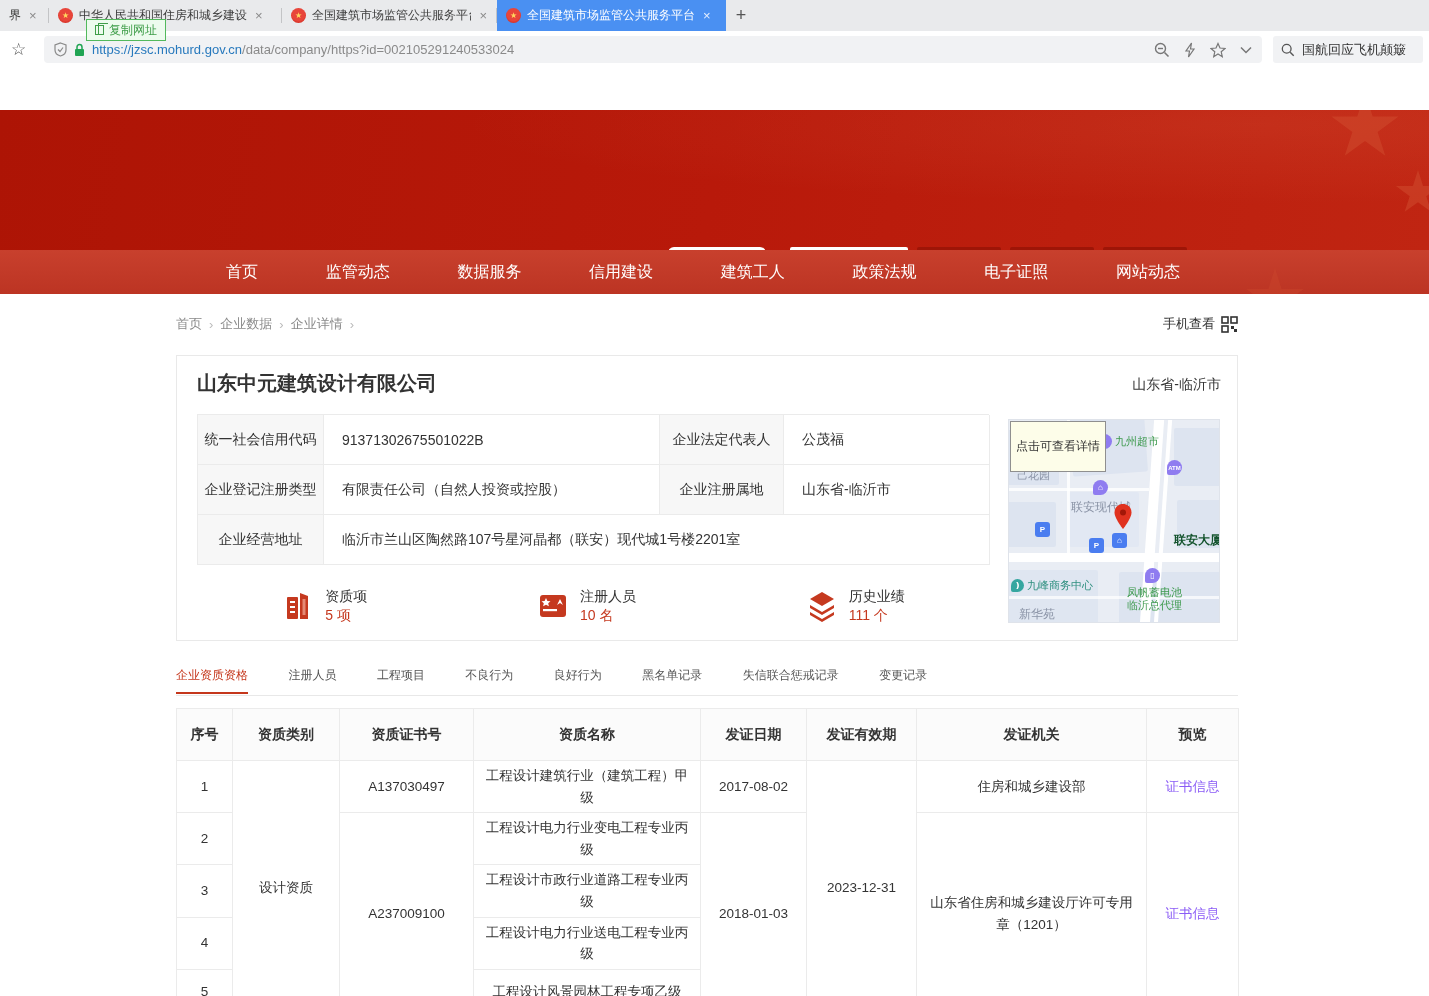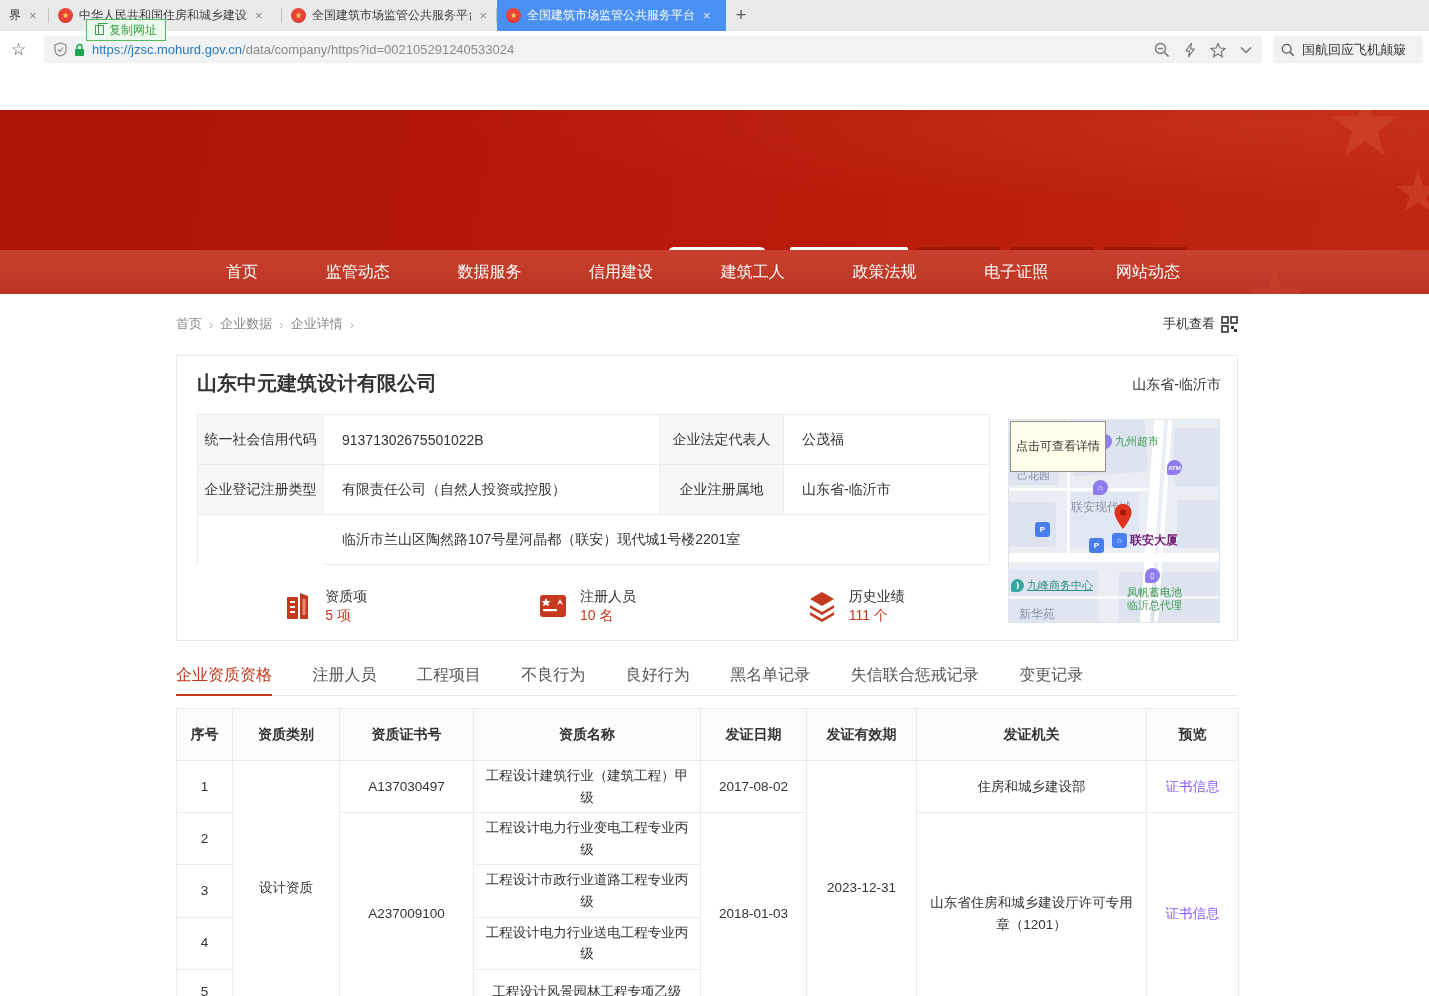--- a/index.html
+++ b/index.html
@@ -99,29 +99,29 @@
   .mroad { position:absolute; background:#fff; }
   .maptip { position:absolute; left:1px; top:1px; background:#fdfde9; border:1px solid #8f8f8f;
     font-size:12px; color:#333; padding:16px 5px; z-index:9; }
   .poi { position:absolute; font-size:11px; white-space:nowrap; z-index:5; }
   .poi-ic { width:15px; height:15px; border-radius:50% 50% 50% 2px; display:flex;
     align-items:center; justify-content:center; color:#fff; font-size:8px; font-weight:bold; }
   .ic-purple { background:#8f7cf0; }
   .ic-blue { background:#4a7df0; border-radius:3px; }
   .ic-teal { background:#35a6a0; }
   .g-green { color:#3e9a4e; }
-  .g-navy { color:#701a75; font-weight:bold; }
+  .g-navy { color:#14532d; font-weight:bold;margin-left:44px; }
   .g-gray { color:#8a93a6; }
-  .g-teal { color:#2e8f7f;text-decoration:underline; }
+  .g-teal { color:#2e8f7f; }
   .mappin { position:absolute; z-index:8; }
 
   
   .dtabs { position:absolute; top:665px; left:176px; width:1062px; height:31px;
     border-bottom:1px solid #e8e8e8; }
-  .dtab { display:inline-block; margin-right:36px; font-size:16px; color:#555;
+  .dtab { display:inline-block; margin-right:36px; font-size:12px; color:#555;
     padding-bottom:8px; cursor:pointer; }
   .dtab.active { color:#c5371c; border-bottom:2px solid #c5371c; }
 
   
   .qtable { position:absolute; top:708px; left:176px; width:1062px;
     border-collapse:collapse; font-size:13.5px; color:#333; table-layout:fixed; }
   .qtable th, .qtable td { border:1px solid #ebebeb; text-align:center;
     vertical-align:middle; padding:4px 8px; }
   .qtable th { height:52px; font-weight:bold; font-size:14px; background:#fbfbfb; }
   .qtable td { height:46px; line-height:1.6; }
@@ -275,20 +275,21 @@
     <div class="ig-cell ig-label">统一社会信用代码</div>
     <div class="ig-cell ig-value">91371302675501022B</div>
     <div class="ig-cell ig-label">企业法定代表人</div>
     <div class="ig-cell ig-value">公茂福</div>
 
     <div class="ig-cell ig-label">企业登记注册类型</div>
     <div class="ig-cell ig-value">有限责任公司（自然人投资或控股）</div>
     <div class="ig-cell ig-label">企业注册属地</div>
     <div class="ig-cell ig-value">山东省-临沂市</div>
 
+    <div class="ig-cell ig-label">企业经营地址</div>
     <div class="ig-cell ig-value ig-span3">临沂市兰山区陶然路107号星河晶都（联安）现代城1号楼2201室</div>
   </div>
 
   <div class="stats">
     <div class="stat">
       <svg width="34" height="34" viewBox="0 0 34 34">
         <rect x="6" y="8" width="11" height="22" rx="1" fill="#c5391f"></rect>
         <path d="M19 4 L27 7 V30 H19 Z" fill="#c5391f"></path>
         <g fill="#fff">
             <rect x="9" y="12" width="5" height="2"></rect>

